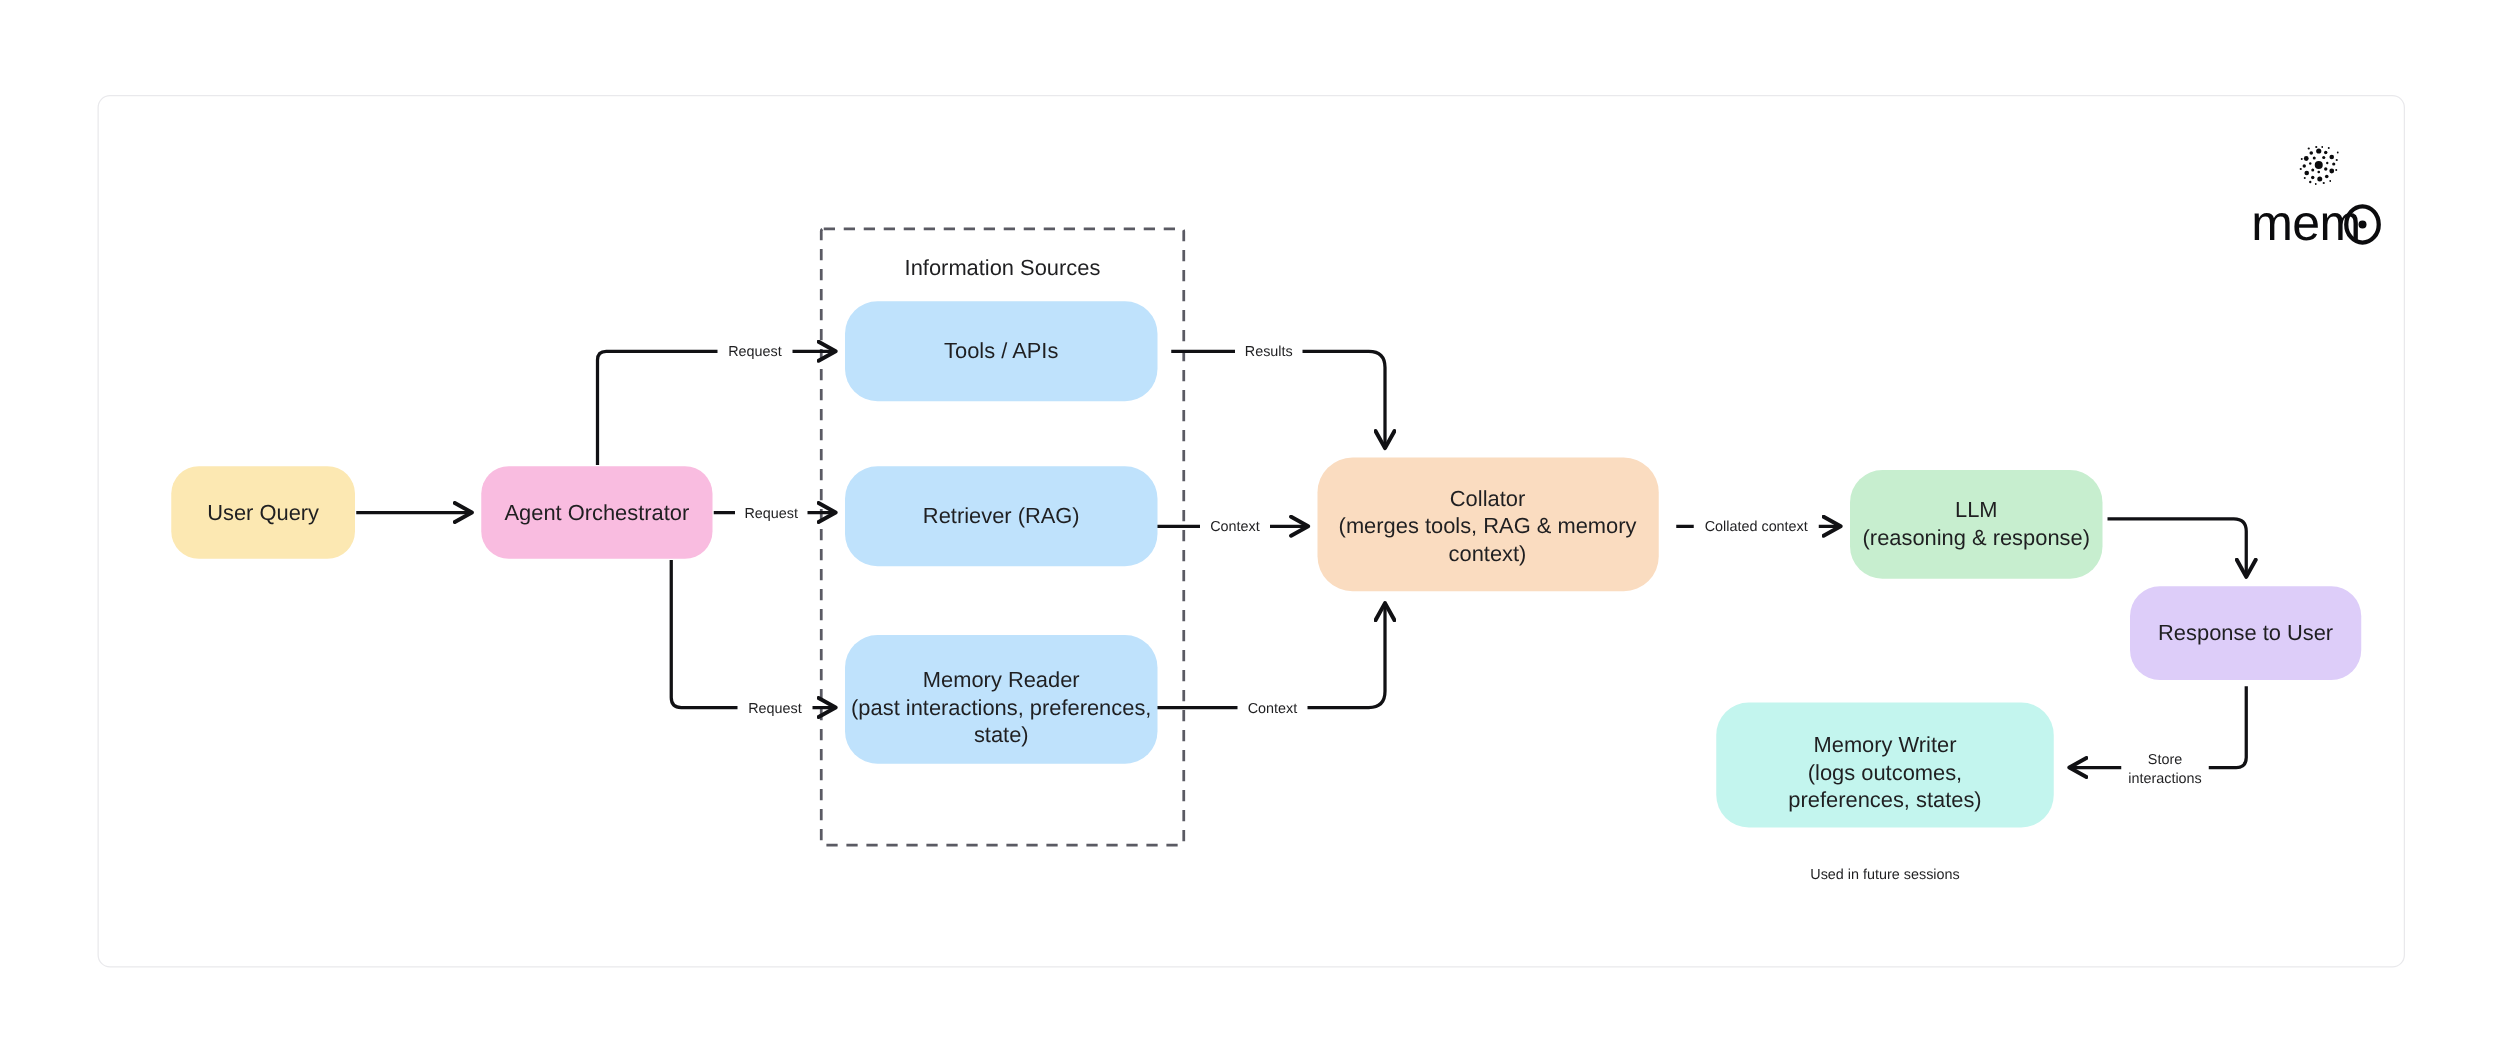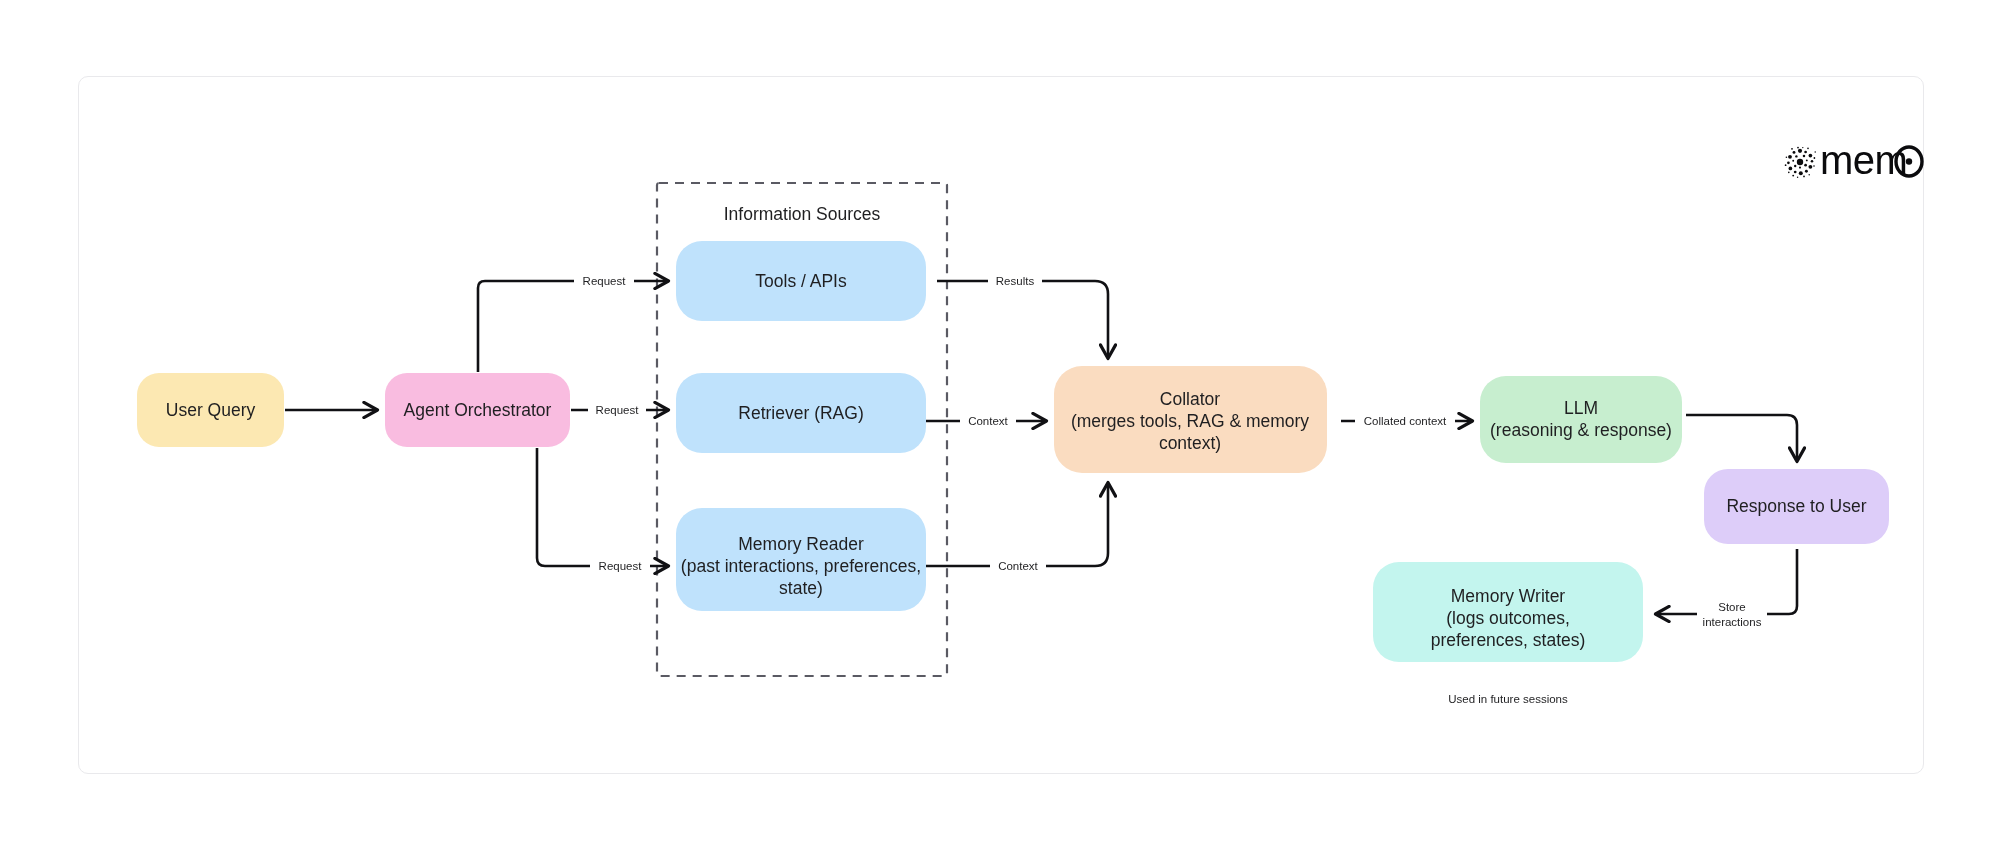--- a/index.html
+++ b/index.html
@@ -81,21 +81,21 @@
   .label-bg {
     fill: #ffffff;
   }
   #brand {
     position: absolute;
     left: 1780px;
     top: 112px;
     width: 150px;
     height: 100px;
     display: flex;
-    flex-direction: row;
+    flex-direction: column;
     align-items: center;
     justify-content: flex-start;
   }
   #brand-mark {
     width: 40px;
     height: 40px;
     display: block;
   }
   #brand-word {
     font-family: "Liberation Sans", sans-serif;

